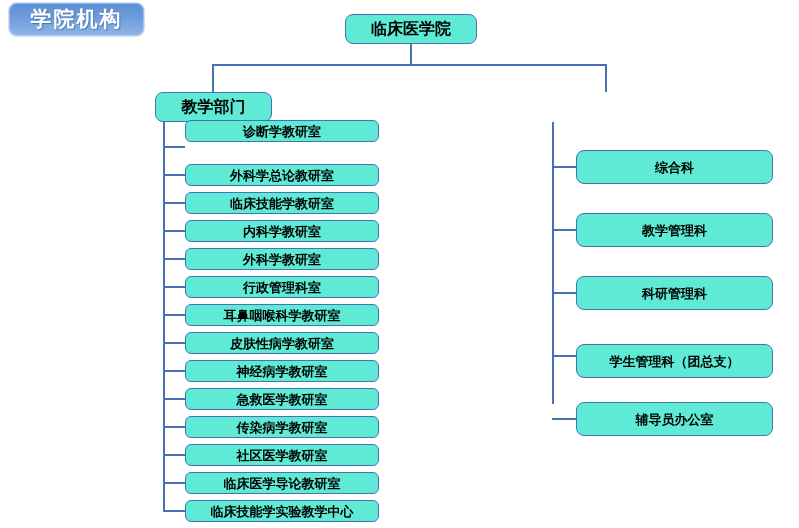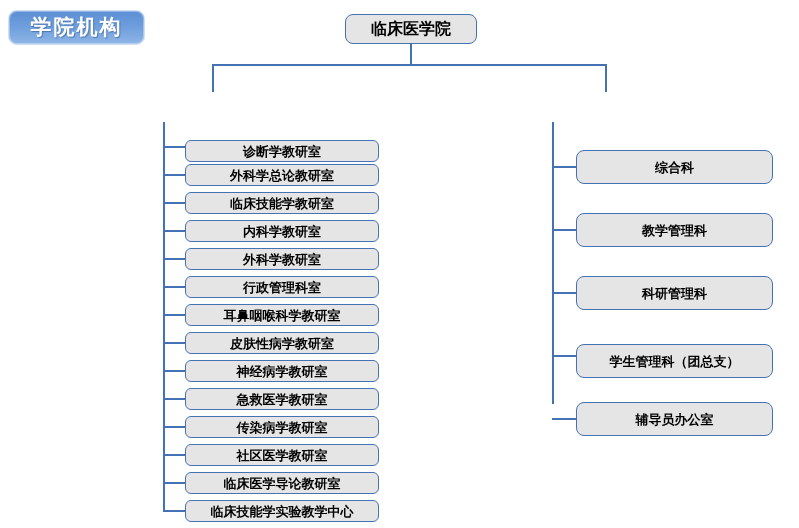--- a/index.html
+++ b/index.html
@@ -15,21 +15,21 @@
     width: 799px;
     height: 528px;
     background: #ffffff;
     overflow: hidden;
   }
 
   
   .section-badge {
     position: absolute;
     left: 8px;
-    top: 10px;
+    top: 2px;
     width: 135px;
     height: 33px;
     border-radius: 9px;
     border: 1px solid #cfe0f5;
     background: linear-gradient(180deg, #5b8fd4 0%, #6d9ddc 45%, #8fb6e6 100%);
     box-shadow: inset 0 0 0 1px rgba(255,255,255,0.35);
     display: flex;
     align-items: center;
     justify-content: center;
   }
@@ -39,21 +39,21 @@
     font-weight: bold;
     letter-spacing: 2px;
     text-shadow: 1px 1px 1px rgba(70,110,170,0.85);
     line-height: 1;
   }
 
   
   .node {
     position: absolute;
     box-sizing: border-box;
-    background: #e5e5e5;
+    background: #5eead4;
     border: 1.6px solid #4472b4;
     border-radius: 7px;
     display: flex;
     align-items: center;
     justify-content: center;
     color: #000000;
     font-weight: bold;
     line-height: 1;
     white-space: nowrap;
   }
@@ -106,27 +106,28 @@
     <span class="section-badge-label">学院机构</span>
   </div>
 
   <div class="node root">临床医学院</div>
 
   <div class="edge v" style="left:410px; top:44px; height:21px;"></div>
   <div class="edge h" style="left:212px; top:64px; width:395px;"></div>
   <div class="edge v" style="left:212px; top:64px; height:28px;"></div>
   <div class="edge v" style="left:605px; top:64px; height:28px;"></div>
 
+  <div class="node branch branch-left">教学部门</div>
 
   <div class="edge v" style="left:163px; top:122px; height:389px;"></div>
   <div class="edge v" style="left:552px; top:122px; height:282px;"></div>
 
   <div id="leaves-left">
       <div class="edge h" style="left: 163px; top: 146px; width: 22px;"></div>
-      <div class="node leaf-left" style="top: 140px;">诊断学教研室</div>
+      <div class="node leaf-left" style="top: 120px;">诊断学教研室</div>
       <div class="edge h" style="left: 163px; top: 174px; width: 22px;"></div>
       <div class="node leaf-left" style="top: 164px;">外科学总论教研室</div>
       <div class="edge h" style="left: 163px; top: 202px; width: 22px;"></div>
       <div class="node leaf-left" style="top: 192px;">临床技能学教研室</div>
       <div class="edge h" style="left: 163px; top: 230px; width: 22px;"></div>
       <div class="node leaf-left" style="top: 220px;">内科学教研室</div>
       <div class="edge h" style="left: 163px; top: 258px; width: 22px;"></div>
       <div class="node leaf-left" style="top: 248px;">外科学教研室</div>
       <div class="edge h" style="left: 163px; top: 286px; width: 22px;"></div>
       <div class="node leaf-left" style="top: 276px;">行政管理科室</div>

